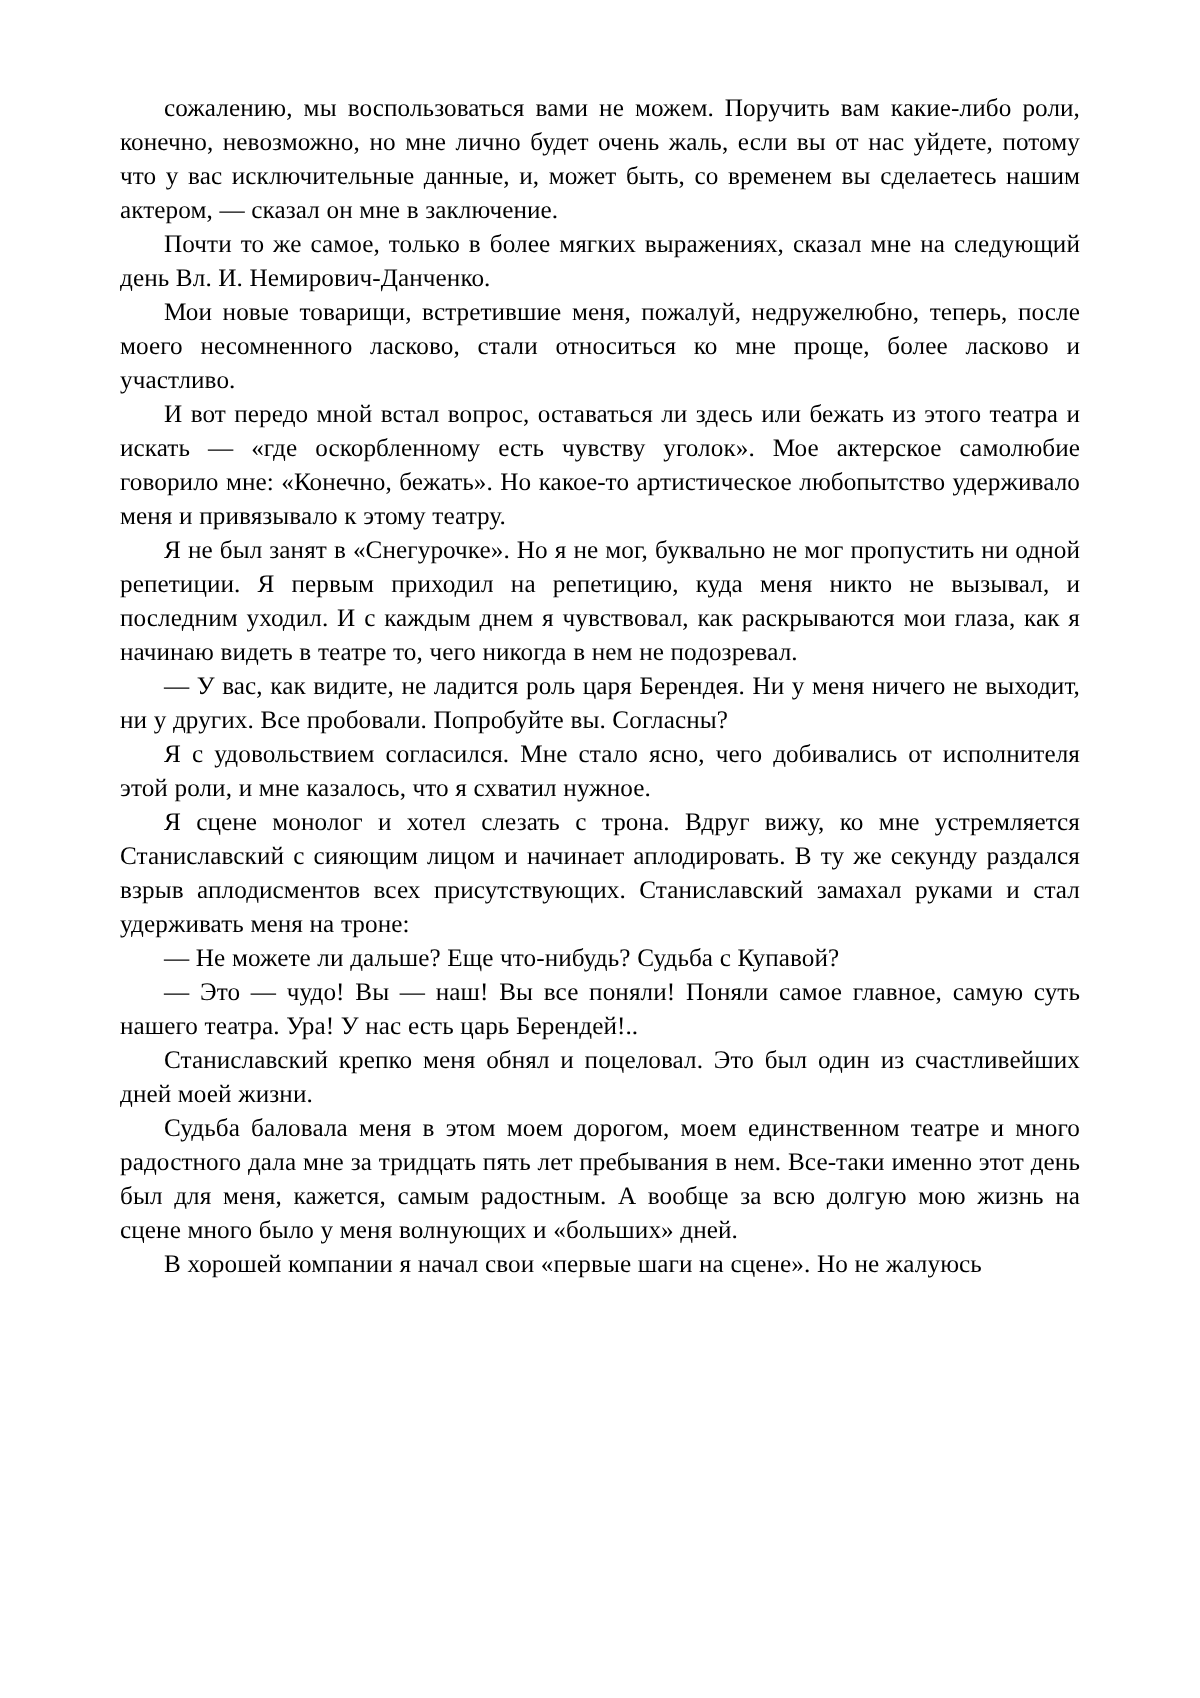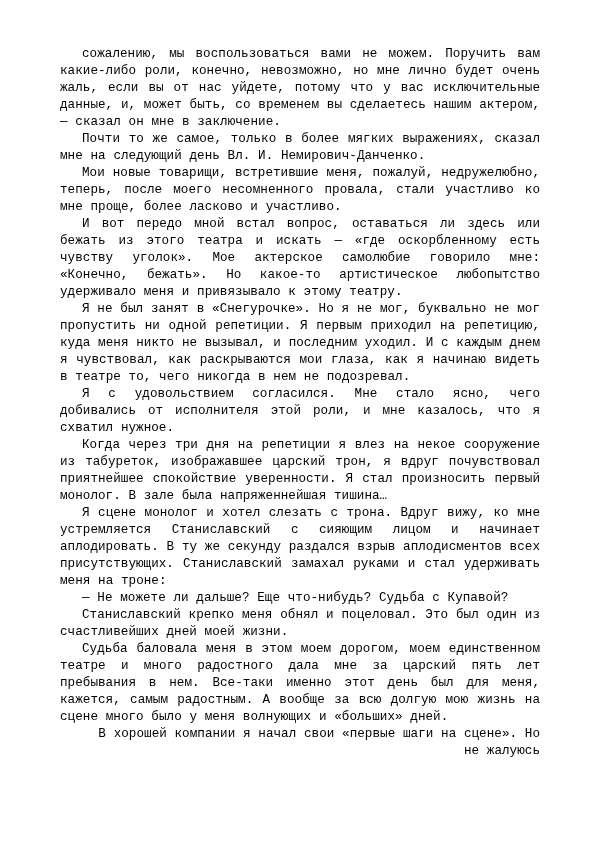--- a/index.html
+++ b/index.html
@@ -14,21 +14,20 @@
     font-family: "Liberation Serif", "DejaVu Serif", serif;
     color: #000000;
     overflow: hidden;
   }
   .page {
     position: relative;
     width: 600px;
     height: 663px;
     background: #ffffff;
     box-sizing: border-box;
-    font-family: Liberation Mono, monospace;
   }
   .text-column {
     position: absolute;
     left: 60px;
     top: 46px;
     width: 480px;
   }
   p.para {
     margin: 0;
     padding: 0;
@@ -36,34 +35,35 @@
     line-height: 17.0px;
     text-align: justify;
     text-justify: inter-word;
     text-indent: 22px;
     hyphens: none;
     -webkit-hyphens: none;
     word-spacing: 0.1px;
     letter-spacing: 0.04px;
   }
   p.para:last-child {
-    text-align: right;
+    text-align: left;
   }
 </style>
 </head>
 <body>
 
 <div class="page">
   <div class="text-column">
     <p class="para">сожалению, мы воспользоваться вами не можем. Поручить вам какие-либо роли, конечно, невозможно, но мне лично будет очень жаль, если вы от нас уйдете, потому что у вас исключительные данные, и, может быть, со временем вы сделаетесь нашим актером, — сказал он мне в заключение.</p>
     <p class="para">Почти то же самое, только в более мягких выражениях, сказал мне на следующий день Вл. И. Немирович-Данченко.</p>
-    <p class="para">Мои новые товарищи, встретившие меня, пожалуй, недружелюбно, теперь, после моего несомненного провала, стали участливо ко мне проще, более ласково и участливо.</p>
+    <p class="para">Мои новые товарищи, встретившие меня, пожалуй, недружелюбно, теперь, после моего несомненного ласково, стали относиться ко мне проще, более ласково и участливо.</p>
     <p class="para">И вот передо мной встал вопрос, оставаться ли здесь или бежать из этого театра и искать — «где оскорбленному есть чувству уголок». Мое актерское самолюбие говорило мне: «Конечно, бежать». Но какое-то артистическое любопытство удерживало меня и привязывало к этому театру.</p>
     <p class="para">Я не был занят в «Снегурочке». Но я не мог, буквально не мог пропустить ни одной репетиции. Я первым приходил на репетицию, куда меня никто не вызывал, и последним уходил. И с каждым днем я чувствовал, как раскрываются мои глаза, как я начинаю видеть в театре то, чего никогда в нем не подозревал.</p>
+    <p class="para">— У вас, как видите, не ладится роль царя Берендея. Ни у меня ничего не выходит, ни у других. Все пробовали. Попробуйте вы. Согласны?</p>
     <p class="para">Я с удовольствием согласился. Мне стало ясно, чего добивались от исполнителя этой роли, и мне казалось, что я схватил нужное.</p>
-    <p class="para">Когда через три дня на репетиции я влез на некое сооружение из табуреток, изображавшее царский трон, я вдруг почувствовал приятнейшее спокойствие уверенности. Я стал произносить первый монолог. В зале была напряженнейшая тишина…</p>
     <p class="para">Я сцене монолог и хотел слезать с трона. Вдруг вижу, ко мне устремляется Станиславский с сияющим лицом и начинает аплодировать. В ту же секунду раздался взрыв аплодисментов всех присутствующих. Станиславский замахал руками и стал удерживать меня на троне:</p>
     <p class="para">— Не можете ли дальше? Еще что-нибудь? Судьба с Купавой?</p>
+    <p class="para">— Это — чудо! Вы — наш! Вы все поняли! Поняли самое главное, самую суть нашего театра. Ура! У нас есть царь Берендей!..</p>
     <p class="para">Станиславский крепко меня обнял и поцеловал. Это был один из счастливейших дней моей жизни.</p>
-    <p class="para">Судьба баловала меня в этом моем дорогом, моем единственном театре и много радостного дала мне за царский пять лет пребывания в нем. Все-таки именно этот день был для меня, кажется, самым радостным. А вообще за всю долгую мою жизнь на сцене много было у меня волнующих и «больших» дней.</p>
+    <p class="para">Судьба баловала меня в этом моем дорогом, моем единственном театре и много радостного дала мне за тридцать пять лет пребывания в нем. Все-таки именно этот день был для меня, кажется, самым радостным. А вообще за всю долгую мою жизнь на сцене много было у меня волнующих и «больших» дней.</p>
     <p class="para">В хорошей компании я начал свои «первые шаги на сцене». Но не жалуюсь</p>
   </div>
 </div>
 
 </body></html>

